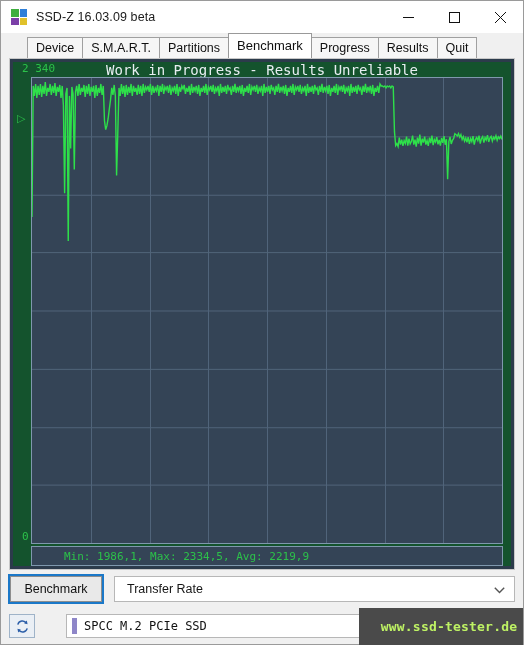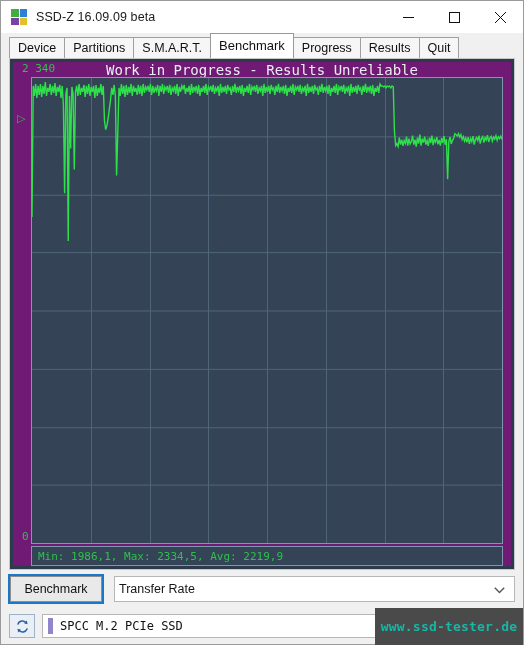--- a/index.html
+++ b/index.html
@@ -36,21 +36,21 @@
   }
   .winbtns{position:absolute;right:0;top:0;height:32px;display:flex;}
   .winbtn{
     width:46px;height:32px;display:flex;align-items:center;justify-content:center;
     color:#111;
   }
   .winbtn svg{display:block;}
   
   .tabstrip{
     height:16px;min-height:25px;background:#f0f0f0;
-    display:flex;align-items:flex-end;padding-left:8px;
+    display:flex;align-items:flex-end;padding-left:26px;
     position:relative;
   }
   .tabstrip:after{
     content:"";position:absolute;left:0;right:0;bottom:0;height:1px;background:#f0f0f0;
   }
   .tab{
     height:21px;line-height:21px;padding:0 8px;margin-right:-1px;
     font-size:12.5px;color:#101010;
     border:1px solid #a0a0a0;border-bottom:none;
     background:#f6f6f6;
@@ -65,21 +65,21 @@
     flex:1;margin:0 8px 0 8px;
     background:#2c3b4b;
     border:1px solid #c8c8c8;
     box-sizing:border-box;
     padding:3px;
     display:flex;flex-direction:column;
     position:relative;
   }
   .panel-inner{
     flex:1;display:flex;flex-direction:column;position:relative;
-    background:#701a75;
+    background:#14532d;
     justify-content:flex-end;
   }
   .chart-head{
     height:15px;position:relative;
   }
   .scale-top{
     position:absolute;left:9px;top:0;
     font-family:"DejaVu Sans Mono","Liberation Mono",monospace;
     font-size:11px;color:#2cc14a;white-space:pre;
   }
@@ -104,21 +104,21 @@
     color:#2cc14a;font-size:11px;line-height:1;
   }
   .scale-bottom{
     position:absolute;left:-9px;bottom:23px;
     font-family:"DejaVu Sans Mono","Liberation Mono",monospace;
     font-size:11px;color:#2cc14a;
   }
   .statsbar{
     position:absolute;left:0;right:0;bottom:0;height:20px;
     background:#344456;border:1px solid #7f98ad;box-sizing:border-box;
-    display:flex;align-items:center;
+    display:flex;align-items:center;padding-left:26px;
   }
   .statsbar span{
     font-family:"DejaVu Sans Mono","Liberation Mono",monospace;
     font-size:11px;color:#2cc14a;padding-left:6px;white-space:pre;
   }
   
   .controls{
     height:38px;min-height:38px;display:flex;align-items:center;
     padding:0 6px;
   }
@@ -128,26 +128,26 @@
     outline:2px solid #1b78c8;outline-offset:0px;
     font-size:12.5px;color:#101010;
     display:flex;align-items:center;justify-content:center;
     margin-left:3px;
   }
   .combo{
     flex:1;height:26px;margin-left:12px;margin-right:2px;
     background:#ffffff;border:1px solid #b7b7b7;box-sizing:border-box;
     display:flex;align-items:center;position:relative;
   }
-  .combo .val{font-size:12.5px;color:#151515;padding-left:4px;}
+  .combo .val{font-size:12.5px;color:#151515;padding-left:12px;}
   .combo .chev{position:absolute;right:9px;top:50%;transform:translateY(-50%);}
   
   .statusbar{
     height:36px;min-height:36px;background:#f0f0f0;
-    display:flex;align-items:center;padding:0 8px;position:relative;
+    display:flex;align-items:center;padding:0 8px;position:relative;gap:24px;
   }
   .refresh-btn{
     width:26px;height:24px;box-sizing:border-box;
     background:#eaeff5;border:1px solid #9fb3c8;
     display:flex;align-items:center;justify-content:center;
   }
   .dev-combo{
     flex:1;height:24px;margin-left:7px;margin-right:6px;
     background:#ffffff;border:1px solid #b7b7b7;box-sizing:border-box;
     display:flex;align-items:center;position:relative;
@@ -163,37 +163,38 @@
     width:68px;height:24px;box-sizing:border-box;
     background:#eaeaea;border:1px solid #9a9a9a;
     font-size:12.5px;color:#101010;
     display:flex;align-items:center;justify-content:center;
   }
   .watermark{
     position:absolute;right:0;top:0;
     width:148px;height:37px;background:#4a4a4a;
     display:flex;align-items:center;justify-content:center;
     font-family:"DejaVu Sans Mono","Liberation Mono",monospace;
-    font-size:13px;font-weight:bold;color:#14b8a6;letter-spacing:.2px;
+    font-size:13px;font-weight:bold;color:#bef264;letter-spacing:.2px;
     z-index:9;
+    padding-left:16px;
   }
 </style>
 </head>
 <body>
 
 <div class="window">
 
   <div class="titlebar">
     <div class="app-icon">
       <i class="q1"></i>
         <i class="q2"></i>
         <i class="q3"></i>
         <i class="q4"></i>
     </div>
-    <div class="title-text">SSD-Z 16.09.09 beta</div>
+    <div class="title-text">SSD-Z 16.03.09 beta</div>
     <div class="winbtns">
       <div class="winbtn">
         <svg width="11" height="11" viewBox="0 0 11 11">
             <line x1="0" y1="5.5" x2="11" y2="5.5" stroke="#111" stroke-width="1"></line>
           </svg>
       </div>
       <div class="winbtn">
         <svg width="11" height="11" viewBox="0 0 11 11">
             <rect x="0.5" y="0.5" width="10" height="10" fill="none" stroke="#111" stroke-width="1"></rect>
           </svg>
@@ -202,22 +203,22 @@
         <svg width="11" height="11" viewBox="0 0 11 11">
             <line x1="0" y1="0" x2="11" y2="11" stroke="#111" stroke-width="1"></line>
             <line x1="11" y1="0" x2="0" y2="11" stroke="#111" stroke-width="1"></line>
           </svg>
       </div>
     </div>
   </div>
 
   <div class="tabstrip">
     <div class="tab">Device</div>
+    <div class="tab">S.M.A.R.T.</div>
     <div class="tab">Partitions</div>
-    <div class="tab">S.M.A.R.T.</div>
     <div class="tab active">Benchmark</div>
     <div class="tab">Progress</div>
     <div class="tab">Results</div>
     <div class="tab">Quit</div>
   </div>
 
   <div class="panel">
     <div class="panel-inner">
 
       <div class="chart-head">

